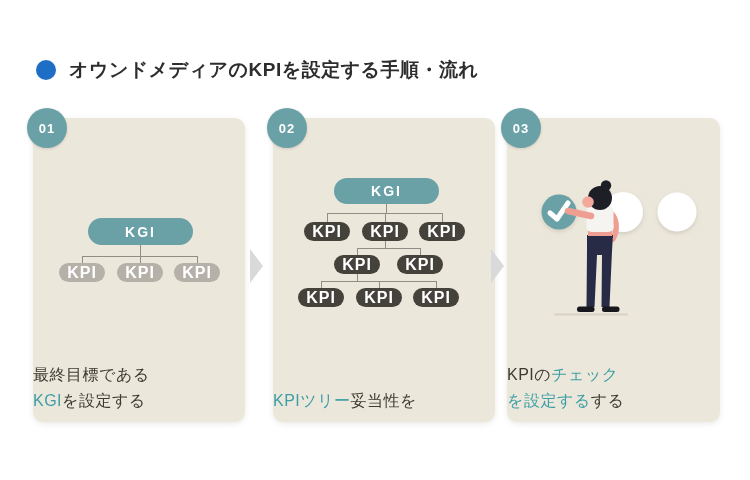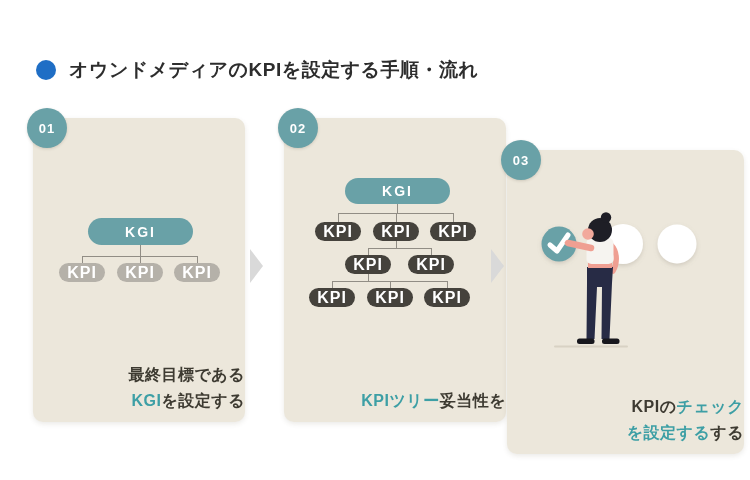--- a/index.html
+++ b/index.html
@@ -9,42 +9,42 @@
 
   
   .title-row { position:absolute; left:36px; top:57px; display:flex; align-items:center; gap:13px;justify-content:flex-end; }
   .title-dot { width:20px; height:20px; border-radius:50%; background:var(--accent-blue,#1f6ec5); flex:0 0 auto; }
   .title-text { font-size:19px; font-weight:bold; color:var(--title-text,#2d2d2d); letter-spacing:.5px; white-space:nowrap; }
 
   
   .card { position:absolute; top:118px; height:304px; background:var(--card-bg,#ece7db);
           border-radius:10px; box-shadow:0 2px 5px rgba(90,80,60,.12); }
   .card1 { left:33px;  width:212px; }
-  .card2 { left:284px; width:222px; }
-  .card3 { left:507px; width:237px;margin-top:32px; }
+  .card2 { left:273px; width:222px; }
+  .card3 { left:507px; width:213px; }
 
   .badge { position:absolute; left:-6px; top:-10px; width:40px; height:40px; border-radius:50%;
            background:var(--teal,#69a1a7); color:#fff; font-size:13px; font-weight:bold;
            display:flex; align-items:center; justify-content:center; letter-spacing:1px;
            box-shadow:0 1px 3px rgba(90,80,60,.2); }
 
   
   .pill { position:absolute; border-radius:999px; color:#fff; font-weight:bold;
           display:flex; align-items:center; justify-content:center; }
   .pill.kgi { background:var(--teal,#69a1a7); font-size:14px; letter-spacing:2px; }
   .pill.kpi { font-size:16px; letter-spacing:1px; }
   .card1 .pill.kpi { background:var(--gray-pill,#b5b1a9); }
   .card2 .pill.kpi { background:var(--dark-pill,#45423c); }
   .cline { position:absolute; background:var(--connector,#918d85); }
   .cline.v { width:1px; }
   .cline.h { height:1px; }
 
   
-  .caption { position:absolute; left:0; right:0; top:244px; text-align:right;
-             font-size:16px; font-weight:bold; color:var(--text-dark,#3d3a31);
+  .caption { position:absolute; left:0; right:0; top:244px; text-align:left;
+             font-size:16px; font-weight:normal; color:var(--text-dark,#3d3a31);
              line-height:26px; letter-spacing:.5px; }
   .caption .accent { color:var(--text-teal,#3d9fa5); }
 
   
   .next-arrow { position:absolute; top:249px; width:0; height:0;
                 border-top:17px solid transparent; border-bottom:17px solid transparent;
                 border-left:13px solid var(--arrow,#d9d9d9); }
   .arrow1 { left:250px; } .arrow2 { left:491px; }
 
   .illustration { position:absolute; left:0; top:55px; }

